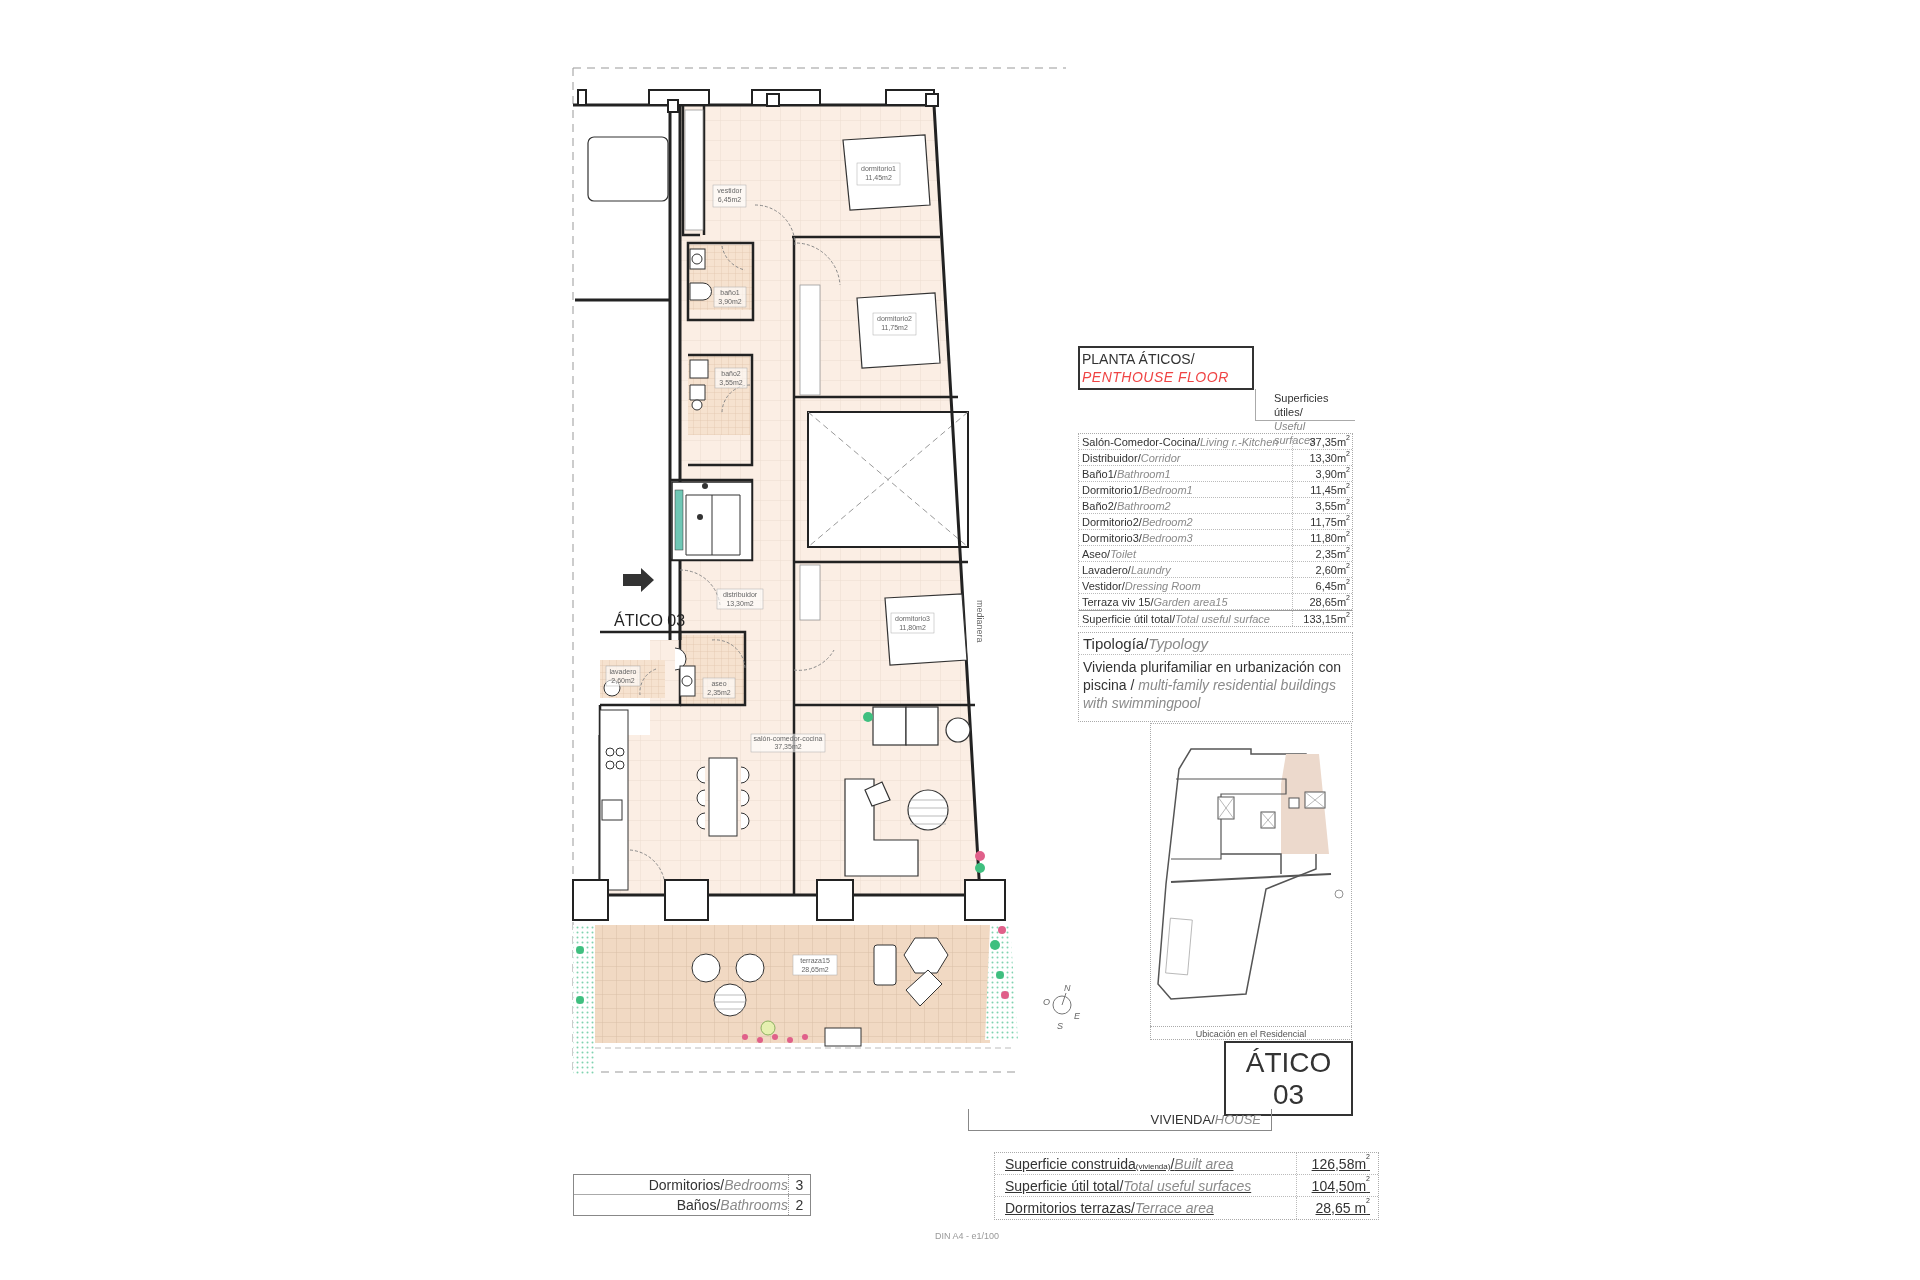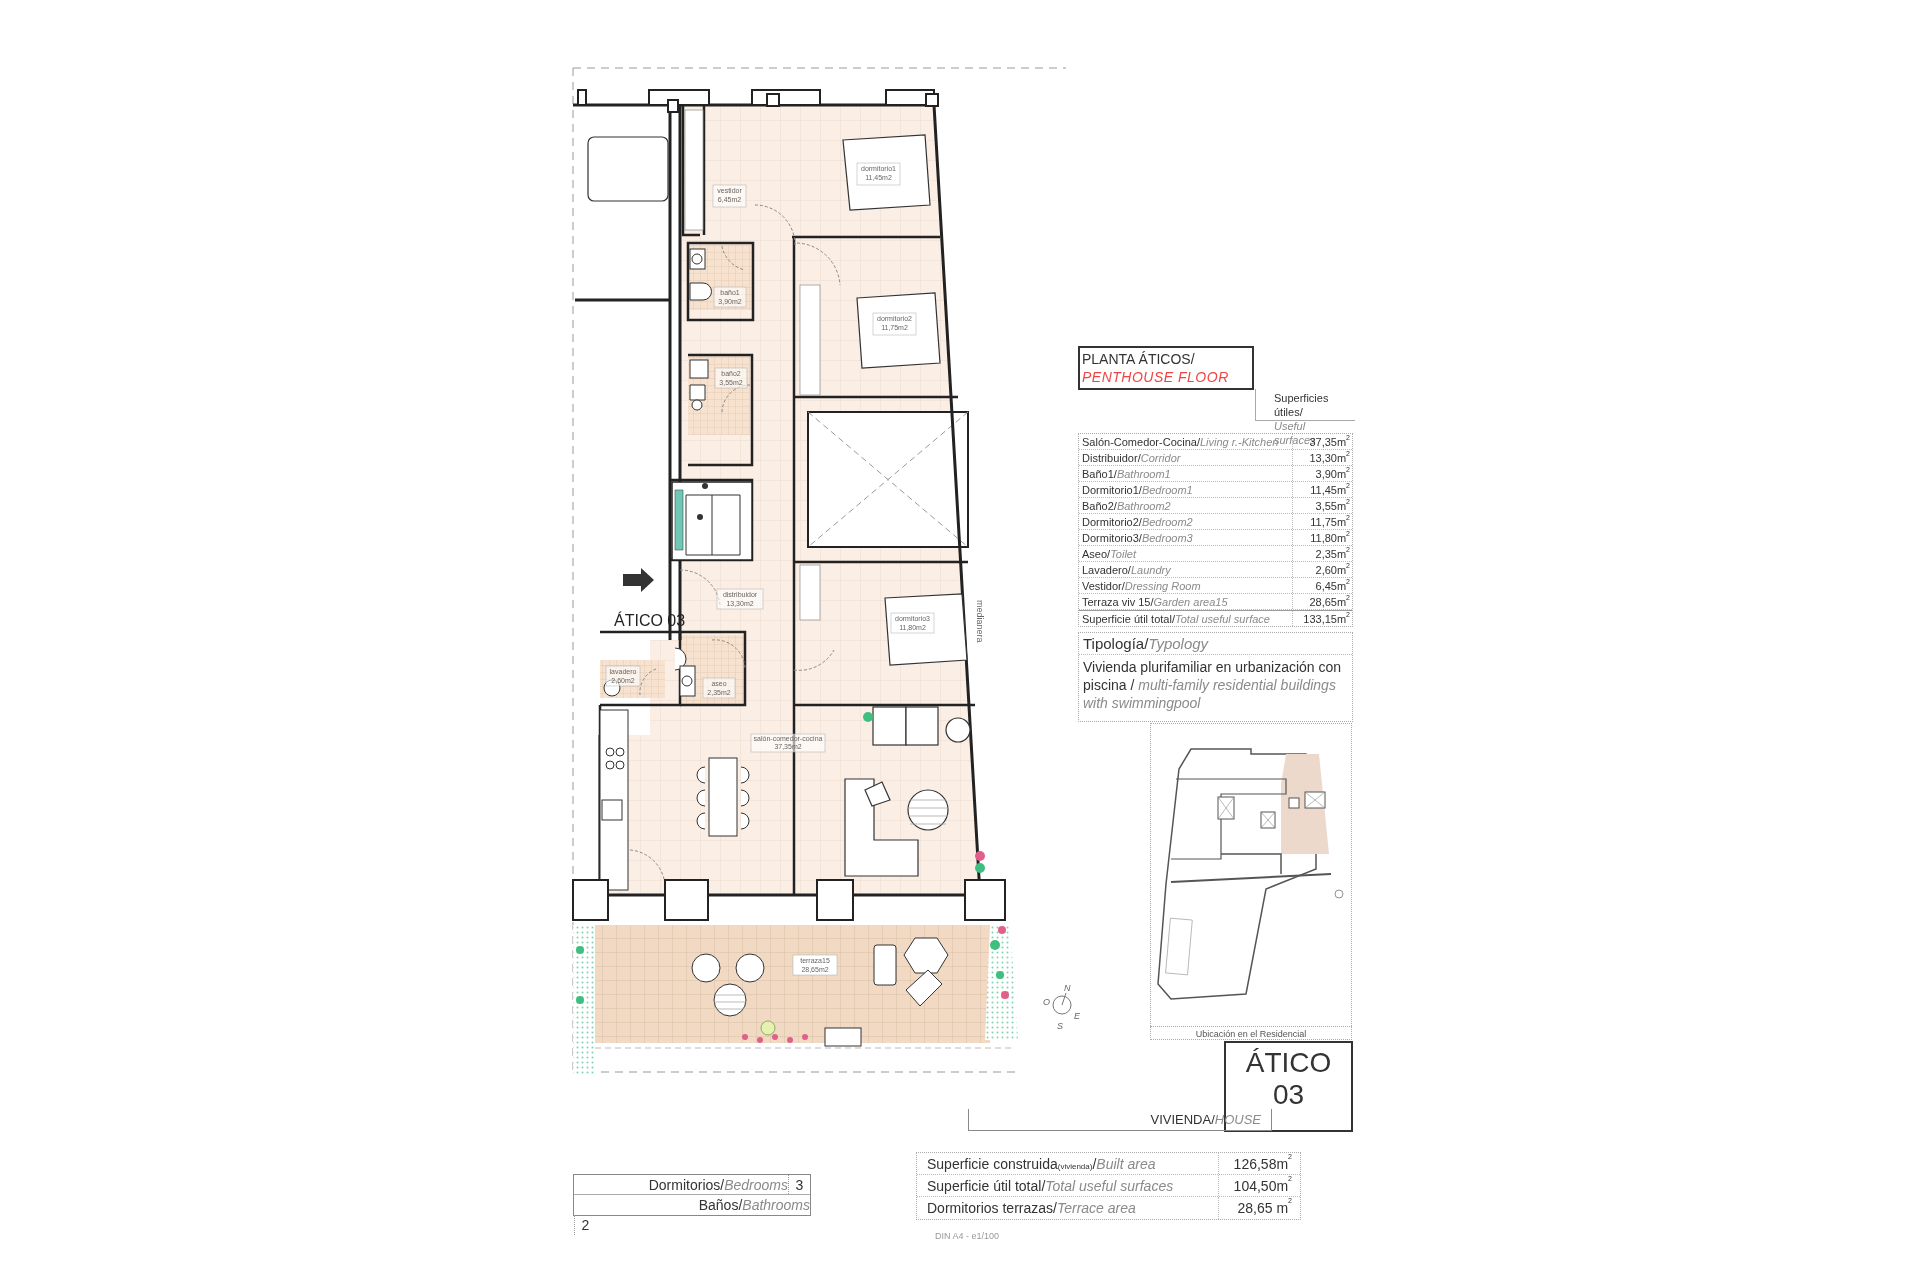--- a/index.html
+++ b/index.html
@@ -22,33 +22,33 @@
   .rooms .val { width: 60px; text-align: right; padding-right: 2px; border-left: 1px dotted #bbb; }
   sup { font-size: 7px; vertical-align: top; line-height: 8px; }
 
   .typ { left: 1078px; top: 632px; width: 275px; height: 90px; border: 1px dotted #aaa; }
   .typ .h { font-size: 15px; padding: 2px 4px; border-bottom: 1px dotted #bbb; height: 22px; }
   .typ .b { font-size: 14px; line-height: 18px; padding: 3px 4px; color: #333; }
 
   .minimap { left: 1150px; top: 723px; width: 202px; height: 317px; border: 1px dotted #aaa; }
   .minimap-cap { left: 1150px; top: 1026px; width: 202px; font-size: 9px; text-align: center; color: #555; border-top: 1px dotted #aaa; padding-top: 2px; }
 
-  .atico-box { left: 1224px; top: 1041px; width: 129px; height: 91px; border: 2px solid #333; font-size: 28px; line-height: 32px; text-align: center; padding-top: 4px; font-weight: 300; color: #333; }
+  .atico-box { left: 1224px; top: 1041px; width: 129px; height: 75px; border: 2px solid #333; font-size: 28px; line-height: 32px; text-align: center; padding-top: 4px; font-weight: 300; color: #333; }
   .vivienda { left: 968px; top: 1109px; width: 304px; height: 22px; border: 1px solid #888; border-top: none; font-size: 13px; padding: 3px 10px; color: #333; text-align: right; }
 
-  .summary { left: 916px; top: 1152px; width: 385px; border: 1px dotted #aaa; font-size: 14px; }
+  .summary { left: 994px; top: 1152px; width: 385px; border: 1px dotted #aaa; font-size: 14px; text-decoration: underline; }
   .summary .row { display: flex; height: 22px; line-height: 22px; border-bottom: 1px dotted #bbb; }
   .summary .row:last-child { border-bottom: none; }
   .summary .name { flex: 1; padding-left: 10px; white-space: nowrap; }
   .summary .name small { font-size: 8px; }
   .summary .val { width: 82px; text-align: right; padding-right: 8px; border-left: 1px dotted #bbb; }
 
   .counts { left: 573px; top: 1174px; width: 238px; border: 1px solid #888; font-size: 14px; }
   .counts .row { display: flex; height: 20px; line-height: 20px; border-bottom: 1px solid #aaa; }
-  .counts .row:last-child { border-bottom: none; flex-direction: column; }
+  .counts .row:last-child { border-bottom: none; }
   .counts .name { flex: 1; padding-left: 4px; text-align: right; }
   .counts .val { width: 22px; text-align: center; border-left: 1px dotted #999; }
 
   .scale { left: 935px; top: 1231px; font-size: 9px; color: #999; }
 </style>
 </head>
 <body>
 
 <svg class="abs" style="left:0;top:0" width="1920" height="1280" viewBox="0 0 1920 1280">
   <defs>

